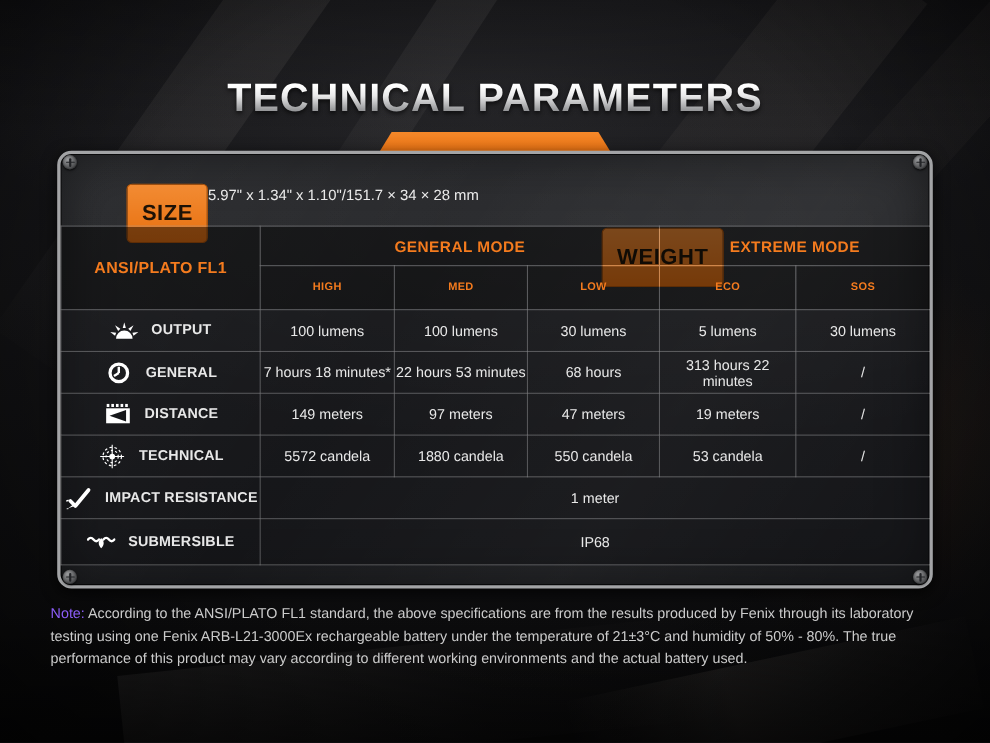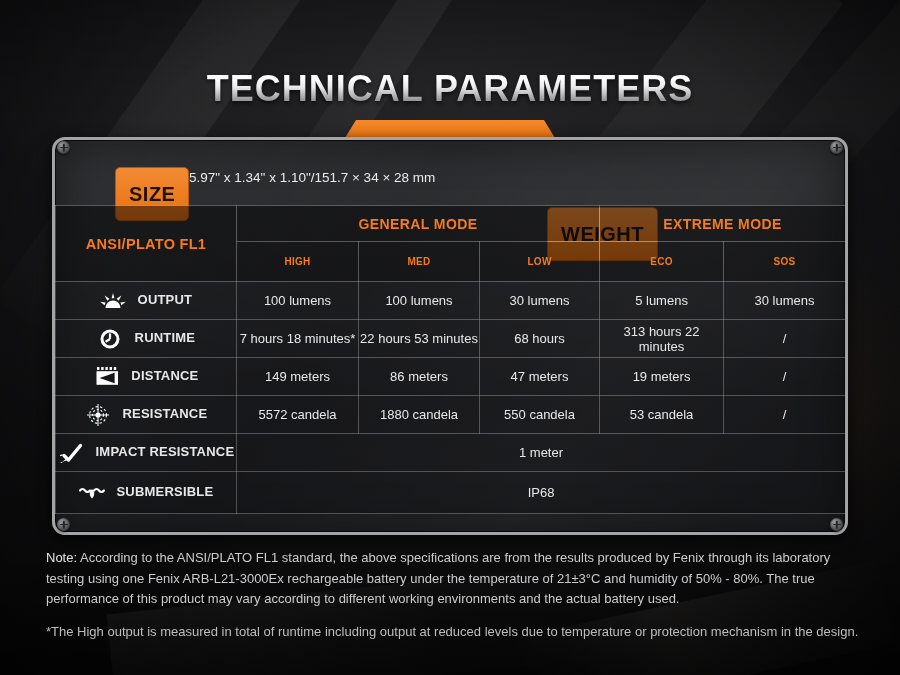--- a/index.html
+++ b/index.html
@@ -107,21 +107,21 @@
   td.lbl {
     text-align:left; padding-left:12px; color:#ffffff; font-weight:bold;
     font-size:13px; letter-spacing:0.2px; white-space:nowrap;
   }
   td.lbl .icon { display:inline-block; width:27px; vertical-align:middle; margin-right:7px; text-align:center; }
   td.lbl .icon svg { vertical-align:middle; }
 
   
   .notes { position:absolute; left:46px; top:548px; width:818px; }
   .note { margin:0; font-size:13px; line-height:20.5px; color:#cbcbcb; }
-  .note .orange { color:#e5e5e5; }
+  .note .orange { color:#8b5cf6; }
   .footnote { margin:13px 0 0; font-size:13px; line-height:18px; color:#bdbdbd; }
 </style>
 </head>
 <body>
 
 <div class="stage">
 
   <div class="bg">
     <div class="beam b1"></div>
     <div class="beam b2"></div>
@@ -189,21 +189,21 @@
           <td>5 lumens</td>
           <td>30 lumens</td>
         </tr>
         <tr>
           <td class="lbl">
             <span class="icon"><svg width="20" height="20" viewBox="0 0 20 20">
               <circle cx="10" cy="10" r="8" fill="none" stroke="#fff" stroke-width="3"></circle>
               <line x1="10" y1="10" x2="10" y2="4.4" stroke="#fff" stroke-width="2.2"></line>
               <line x1="10" y1="10" x2="5.6" y2="12.8" stroke="#fff" stroke-width="2.2"></line>
             </svg></span>
-            <span>RUNTIME</span>
+            <span>GENERAL</span>
           </td>
           <td>7 hours 18 minutes*</td>
           <td>22 hours 53 minutes</td>
           <td>68 hours</td>
           <td>313 hours 22 minutes</td>
           <td>/</td>
         </tr>
         <tr>
           <td class="lbl">
             <span class="icon"><svg width="23" height="19" viewBox="0 0 23 19">
@@ -213,35 +213,35 @@
                 <rect x="9.4" y="0" width="2.4" height="3"></rect>
                     <rect x="13.6" y="0" width="2.4" height="3"></rect>
                 <rect x="17.8" y="0" width="2.4" height="3"></rect>
                 <rect x="0.5" y="4.2" width="21.5" height="13.6"></rect>
               </g>
               <polygon points="3.6,11 18.6,5.8 18.6,16.2" fill="#16171a"></polygon>
             </svg></span>
             <span>DISTANCE</span>
           </td>
           <td>149 meters</td>
-          <td>86 meters</td>
+          <td>97 meters</td>
           <td>47 meters</td>
           <td>19 meters</td>
           <td>/</td>
         </tr>
         <tr>
           <td class="lbl">
             <span class="icon"><svg width="22" height="22" viewBox="0 0 22 22">
               <line x1="0" y1="11" x2="22" y2="11" stroke="#fff" stroke-width="1"></line>
               <line x1="11" y1="0" x2="11" y2="22" stroke="#fff" stroke-width="1"></line>
               <circle cx="11" cy="11" r="8.4" fill="none" stroke="#fff" stroke-width="1.1" stroke-dasharray="2.4 2.2"></circle>
               <circle cx="11" cy="11" r="5.5" fill="none" stroke="#fff" stroke-width="1.1" stroke-dasharray="2 2"></circle>
               <circle cx="11" cy="11" r="2.6" fill="#fff"></circle>
             </svg></span>
-            <span>RESISTANCE</span>
+            <span>TECHNICAL</span>
           </td>
           <td>5572 candela</td>
           <td>1880 candela</td>
           <td>550 candela</td>
           <td>53 candela</td>
           <td>/</td>
         </tr>
         <tr>
           <td class="lbl">
             <span class="icon"><svg width="24" height="20" viewBox="0 0 24 20">
@@ -264,16 +264,15 @@
             <span>SUBMERSIBLE</span>
           </td>
           <td colspan="5">IP68</td>
         </tr>
       </tbody>
     </table>
   </div>
 
   <div class="notes">
     <p class="note"><span class="orange">Note:</span> <span>According to the ANSI/PLATO FL1 standard, the above specifications are from the results produced by Fenix through its laboratory testing using one Fenix ARB-L21-3000Ex rechargeable battery under the temperature of 21±3°C and humidity of 50% - 80%. The true performance of this product may vary according to different working environments and the actual battery used.</span></p>
-    <p class="footnote">*The High output is measured in total of runtime including output at reduced levels due to temperature or protection mechanism in the design.</p>
   </div>
 
 </div>
 
 </body></html>

